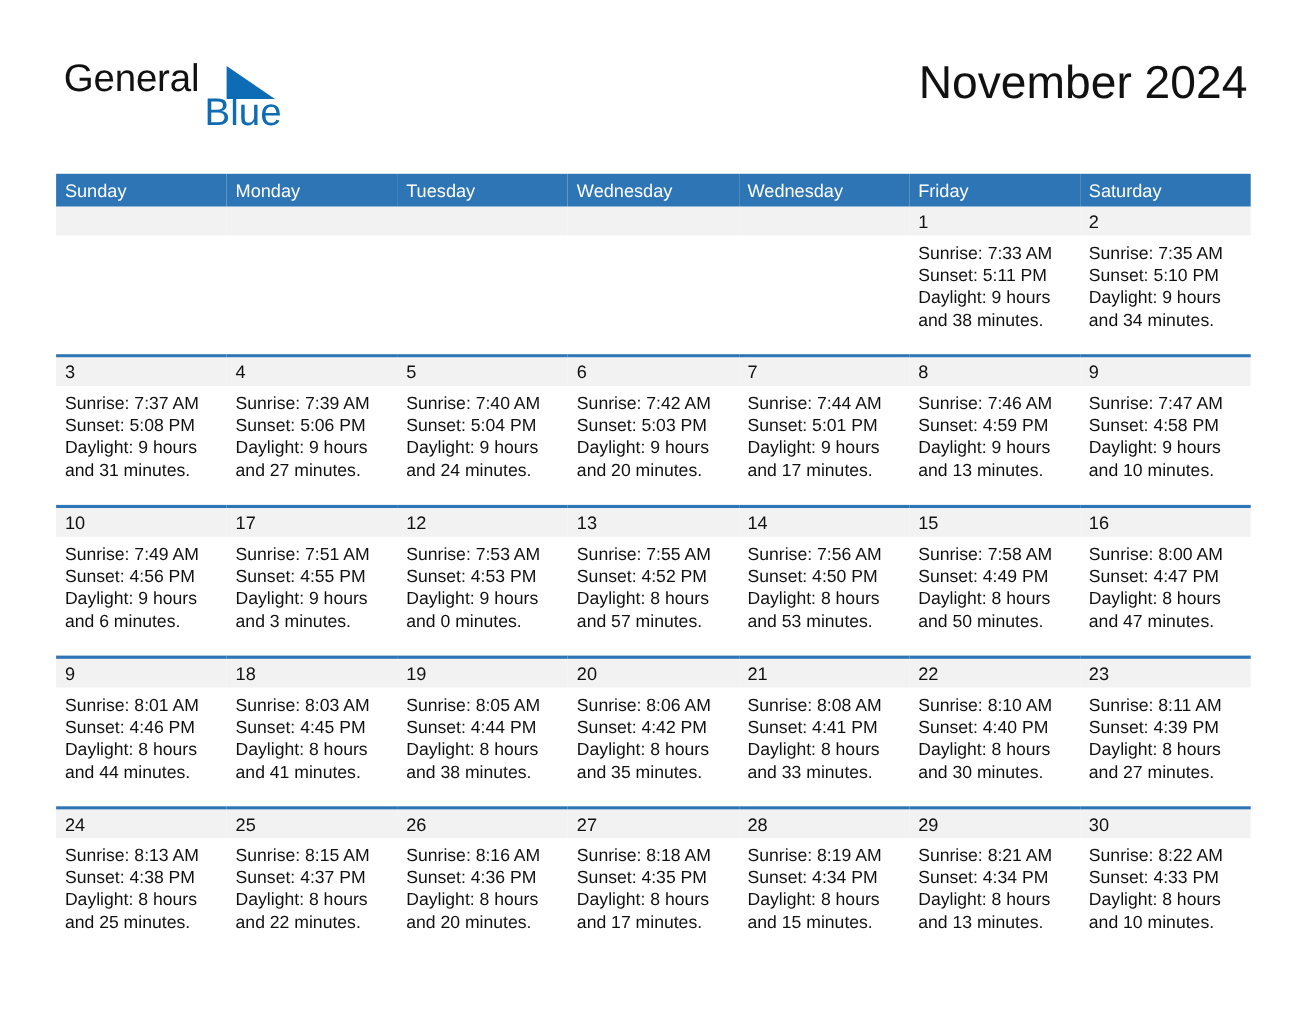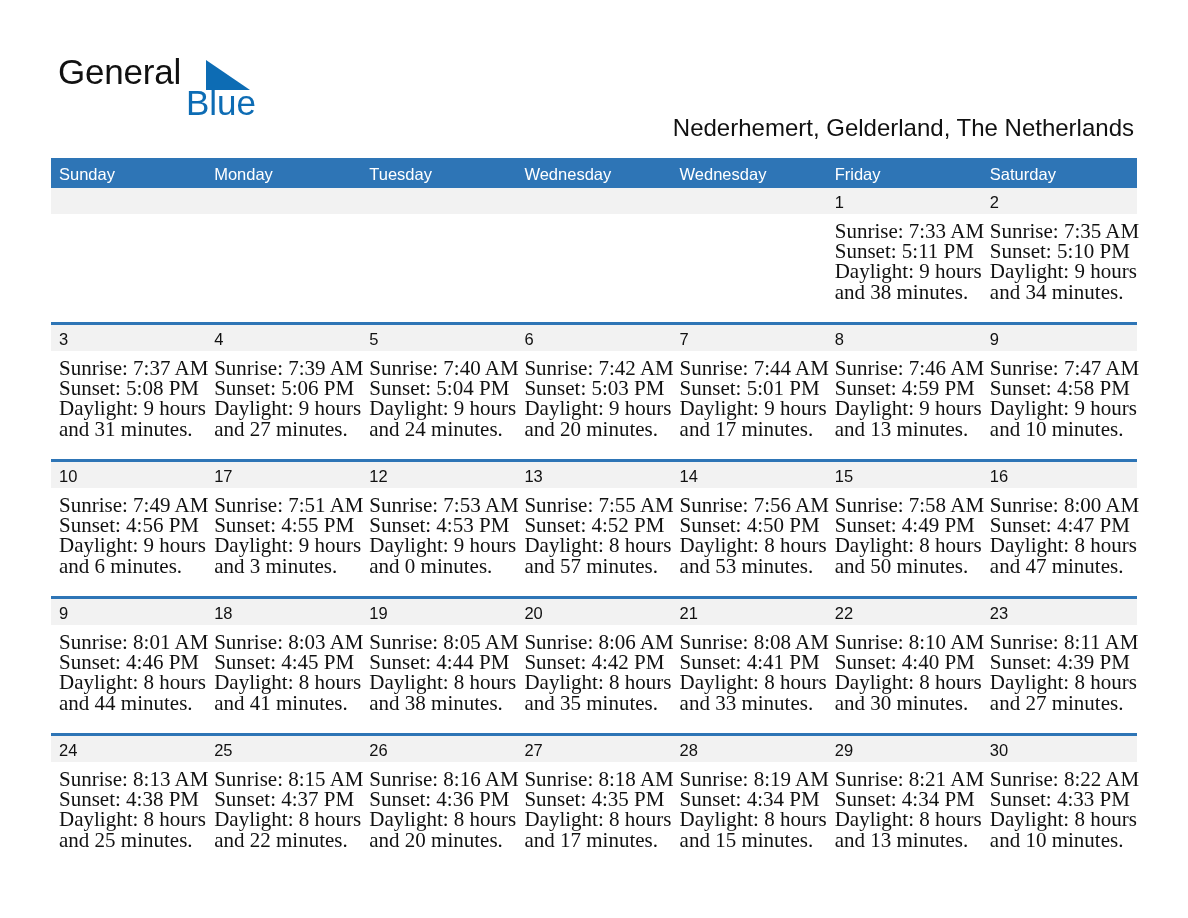--- a/index.html
+++ b/index.html
@@ -132,41 +132,40 @@
     height: 26px;
     padding: 4px 0 0 8px;
     box-sizing: border-box;
     font-size: 16.5px;
     line-height: 20px;
     color: #111111;
   }
   .cell.empty .daynum-bar { color: transparent; }
   .cell-body {
     padding: 7px 6px 0 8px;
-    font-size: 21px;
+    font-size: 16px;
     line-height: 20.2px;
     color: #111111;
-    font-family: Liberation Serif, serif;
   }
   .cell-body div { white-space: nowrap; }
 </style>
 </head>
 <body>
 
 <div class="page">
 
   <div class="header">
 
     <div class="logo">
       <span class="logo-general">General</span>
       <span class="logo-tri"></span>
       <span class="logo-blue">Blue</span>
     </div>
 
-    <div class="subtitle">Nederhemert, Gelderland, The Netherlands</div>
+    <div class="title">November 2024</div>
   </div>
 
   <div class="calendar">
     <table class="cal-table">
       <colgroup>
         <col>
           <col>
           <col>
           <col>
           <col>

